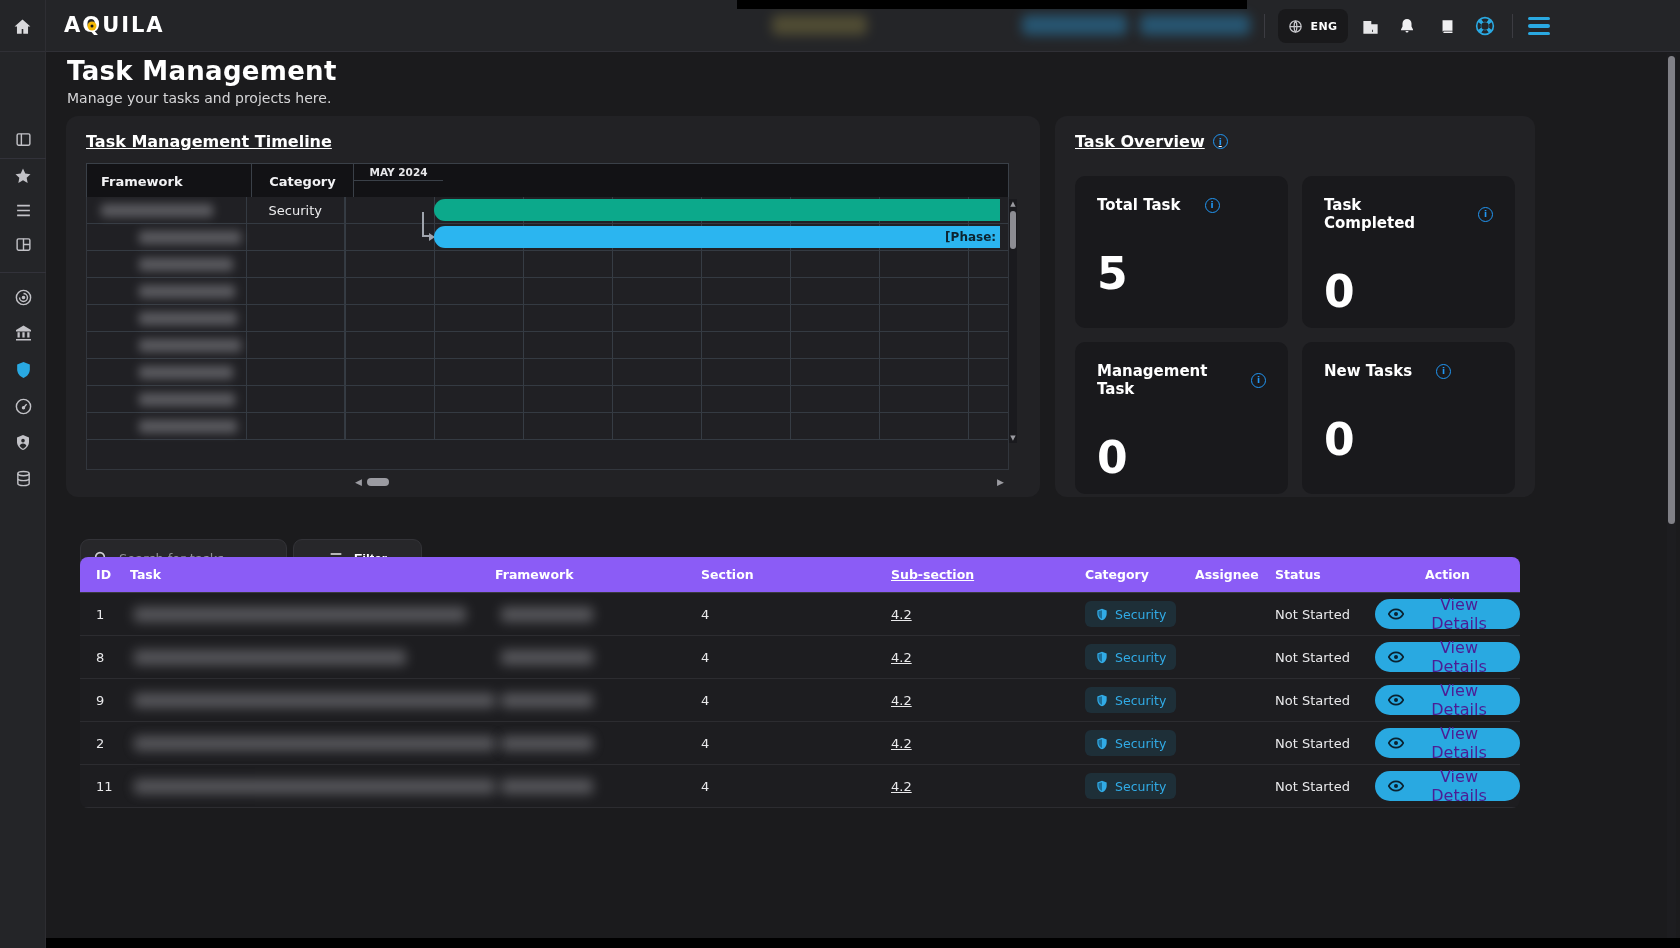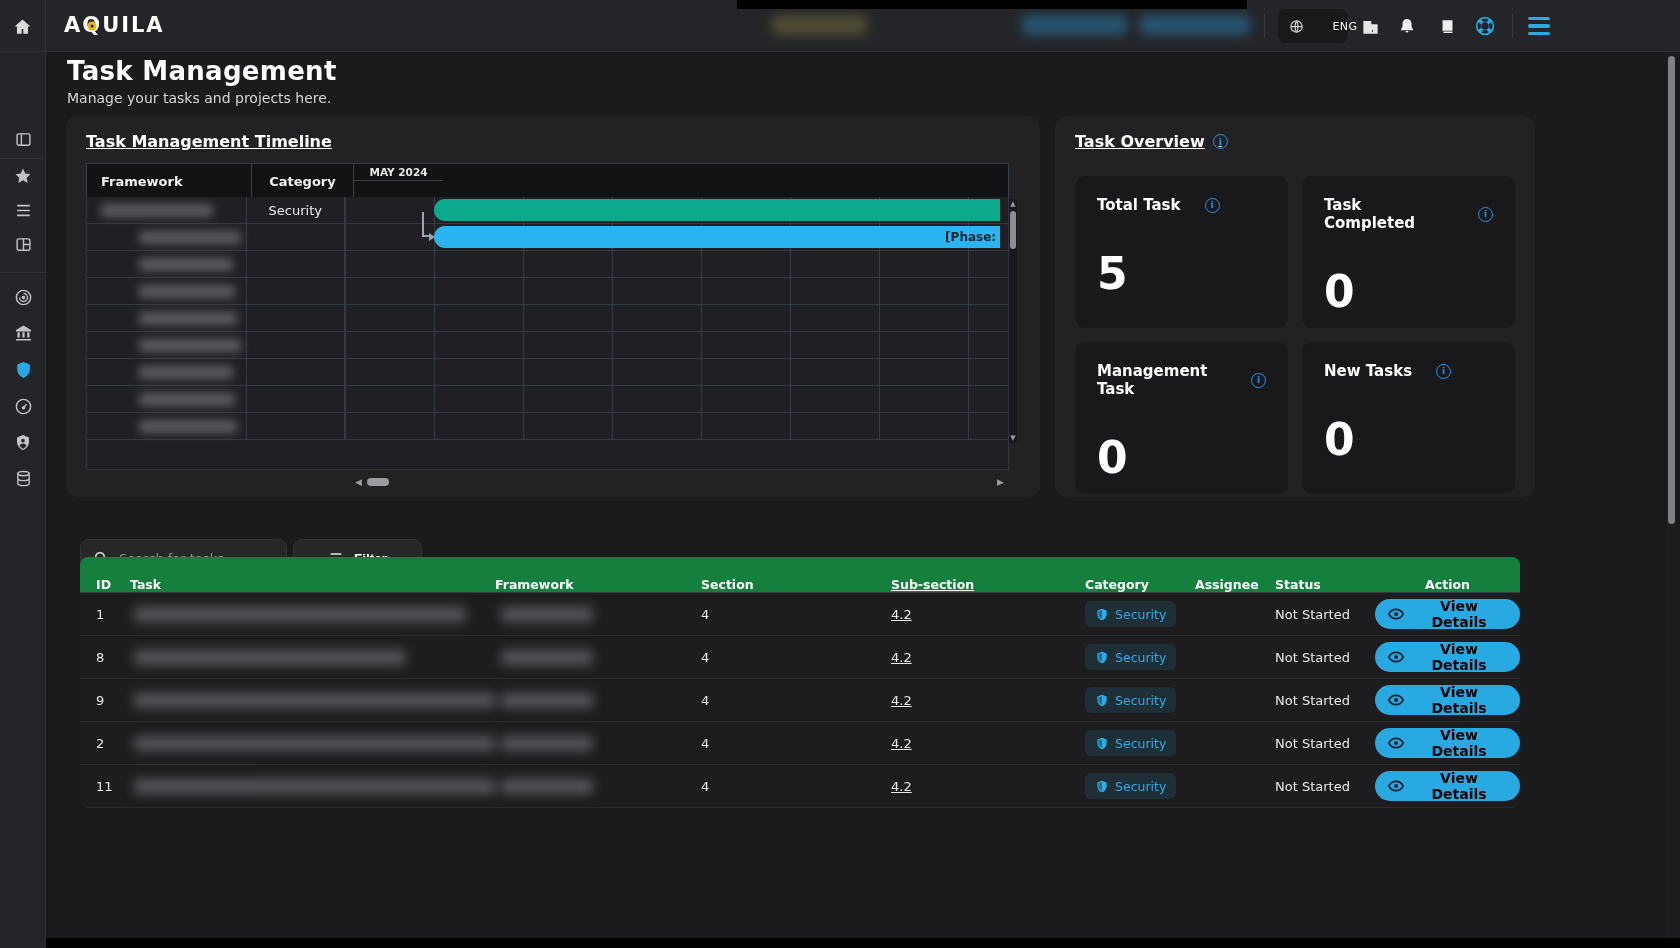--- a/index.html
+++ b/index.html
@@ -14,21 +14,21 @@
   .logo .q { position:relative; display:inline-block; }
   .logo .q .eye { position:absolute; left:50%; top:56%; width:9px; height:9px; background:#f2b705; border-radius:50%; transform:translate(-50%,-50%); }
   .logo .q .pupil { position:absolute; left:50%; top:56%; width:3px; height:3px; background:#141416; border-radius:50%; transform:translate(-50%,-50%); }
   .censor-bar { position:absolute; left:737px; top:0; width:510px; height:9px; background:#000; }
   .blur-pill { position:absolute; border-radius:5px; filter:blur(6px); }
   .blur-yellow { left:772px; top:15px; width:95px; height:20px; background:#7d7440; opacity:.5; }
   .blur-blue1 { left:1022px; top:15px; width:105px; height:20px; background:#2a7fb0; opacity:.55; }
   .blur-blue2 { left:1140px; top:15px; width:110px; height:20px; background:#2a7fb0; opacity:.55; }
   .tb-sep { position:absolute; top:14px; width:1px; height:24px; background:#3c3c42; }
   .lang-btn { position:absolute; left:1278px; top:9px; width:70px; height:34px; background:#19191b; border-radius:8px; display:flex; align-items:center; justify-content:center; gap:7px; cursor:pointer; }
-  .lang-btn span { font-size:11px; font-weight:normal; color:#fff; letter-spacing:.5px;margin-left:21px; }
+  .lang-btn span { font-size:11px; font-weight:bold; color:#fff; letter-spacing:.5px; }
   .tb-icon { position:absolute; top:16px; width:20px; height:20px; display:flex; align-items:center; justify-content:center; cursor:pointer; }
   .burger { position:absolute; left:1528px; top:17px; width:22px; height:18px; display:flex; flex-direction:column; justify-content:space-between; cursor:pointer; }
   .burger i { display:block; height:3.2px; border-radius:2px; background:#2aa9e2; }
 
   
   .sidebar { position:absolute; left:0; top:52px; width:46px; height:896px; background:#242528; border-right:1px solid #2d2d31; z-index:10; }
   .sb-item { position:absolute; left:0; width:46px; height:30px; display:flex; align-items:center; justify-content:center; cursor:pointer; }
   .sb-div { position:absolute; left:0; width:46px; height:1px; background:#32323a; }
 
   
@@ -77,33 +77,33 @@
   .info-ic { display:inline-flex; align-items:center; justify-content:center; width:15px; height:15px; border:1.5px solid #2196f3; border-radius:50%; color:#2196f3; font-size:9px; font-weight:bold; font-style:normal; cursor:pointer; flex:none; }
 
   
   .search-box { position:absolute; left:80px; top:539px; width:207px; height:38px; background:#27272a; border:1px solid #333338; border-radius:9px; display:flex; align-items:center; padding:0 12px; gap:10px; }
   .search-box input { flex:1; background:transparent; border:none; outline:none; color:#e8e8ea; font-size:13px; font-family:inherit; }
   .search-box input::placeholder { color:#8f8f95; }
   .filter-btn { position:absolute; left:293px; top:539px; width:129px; height:38px; background:#27272a; border:1px solid #333338; border-radius:9px; display:flex; align-items:center; justify-content:center; gap:10px; cursor:pointer; font-size:13.5px; font-weight:bold; color:#fff; }
 
   
   .task-table { position:absolute; left:80px; top:557px; width:1440px; border-radius:8px; overflow:hidden; }
-  .tt-head { display:flex; height:36px; background:#15803d; align-items:flex-end; font-size:12.5px; font-weight:bold; color:#fff; border-bottom:1px solid #3a3a3f; }
+  .tt-head { display:flex; height:36px; background:#8b5cf6; align-items:center; font-size:12.5px; font-weight:bold; color:#fff; border-bottom:1px solid #3a3a3f; }
   .tt-row { position:relative; display:flex; height:43px; background:#1d1d20; align-items:center; border-bottom:1px solid #2c2c30; font-size:13px; color:#e9e9eb; }
   .c-id { width:50px; padding-left:16px; flex:none; }
   .c-task { width:365px; flex:none; display:flex; align-items:center; }
   .c-fw { width:200px; flex:none; display:flex; align-items:center; }
   .c-sec { width:190px; flex:none; padding-left:6px; }
   .c-sub { width:200px; flex:none; padding-left:6px;text-decoration:underline; }
   .c-cat { width:110px; flex:none; display:flex; align-items:center; }
   .c-asg { width:80px; flex:none; }
   .c-status { width:100px; flex:none; }
   .c-action { width:145px; flex:none; display:flex; align-items:center; justify-content:center; }
   .badge { display:inline-flex; align-items:center; gap:6px; height:26px; padding:0 10px; border-radius:6px; background:rgba(42,170,226,.13); color:#31abe6; font-size:12.5px; cursor:default; }
-  .view-btn { display:inline-flex; align-items:center; gap:7px; height:30px; padding:0 13px; border:none; border-radius:16px; background:#29a9e1; color:#000000; font-size:14px; font-weight:bold; font-family:inherit; cursor:pointer; }
+  .view-btn { display:inline-flex; align-items:center; gap:7px; height:30px; padding:0 13px; border:none; border-radius:16px; background:#29a9e1; color:#4c1d95; font-size:16px; font-weight:normal; font-family:inherit; cursor:pointer; }
   .tblob { height:15px; border-radius:3px; background:#9d9da3; opacity:.45; filter:blur(6px); }
 
   
   .pg-scroll { position:absolute; right:4px; top:53px; width:9px; height:895px; background:#1d1d20; }
   .pg-thumb { position:absolute; left:1px; top:3px; width:7px; height:468px; border-radius:4px; background:#808086; cursor:pointer; }
   .bottom-strip { position:absolute; left:0; bottom:0; width:1680px; height:10px; background:#000; }
 
   svg { display:block; }
 </style>
 </head>

